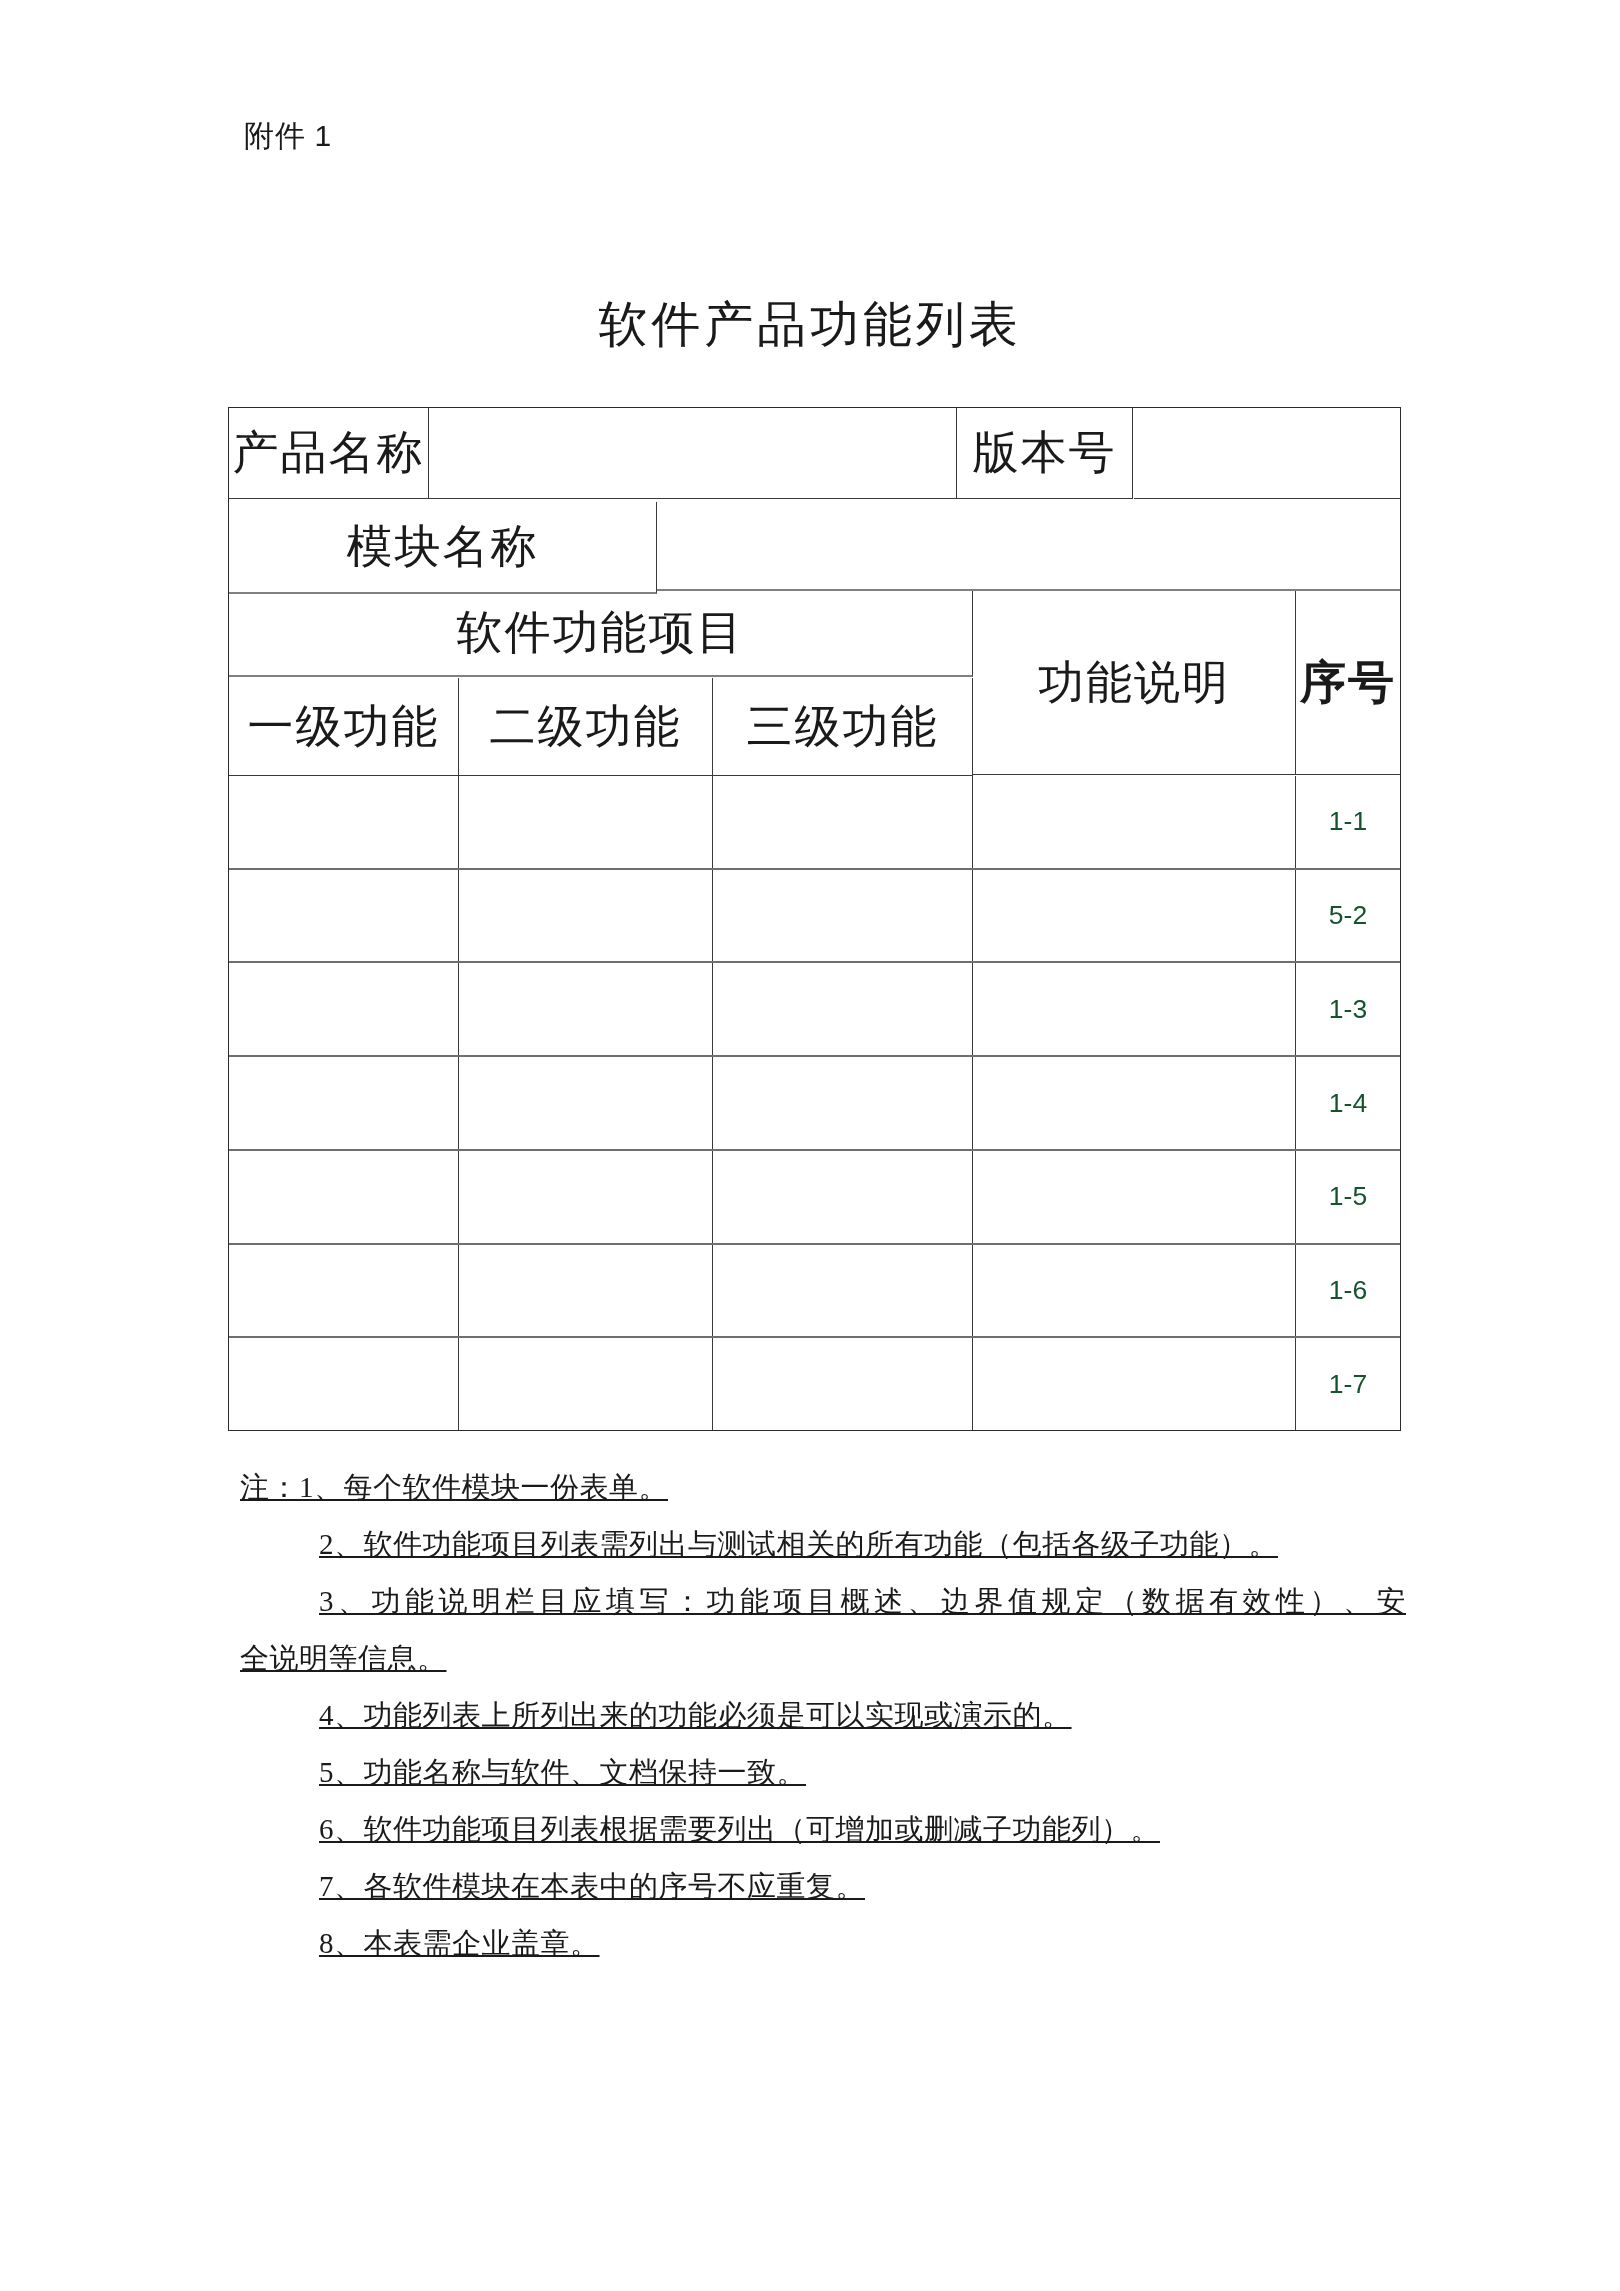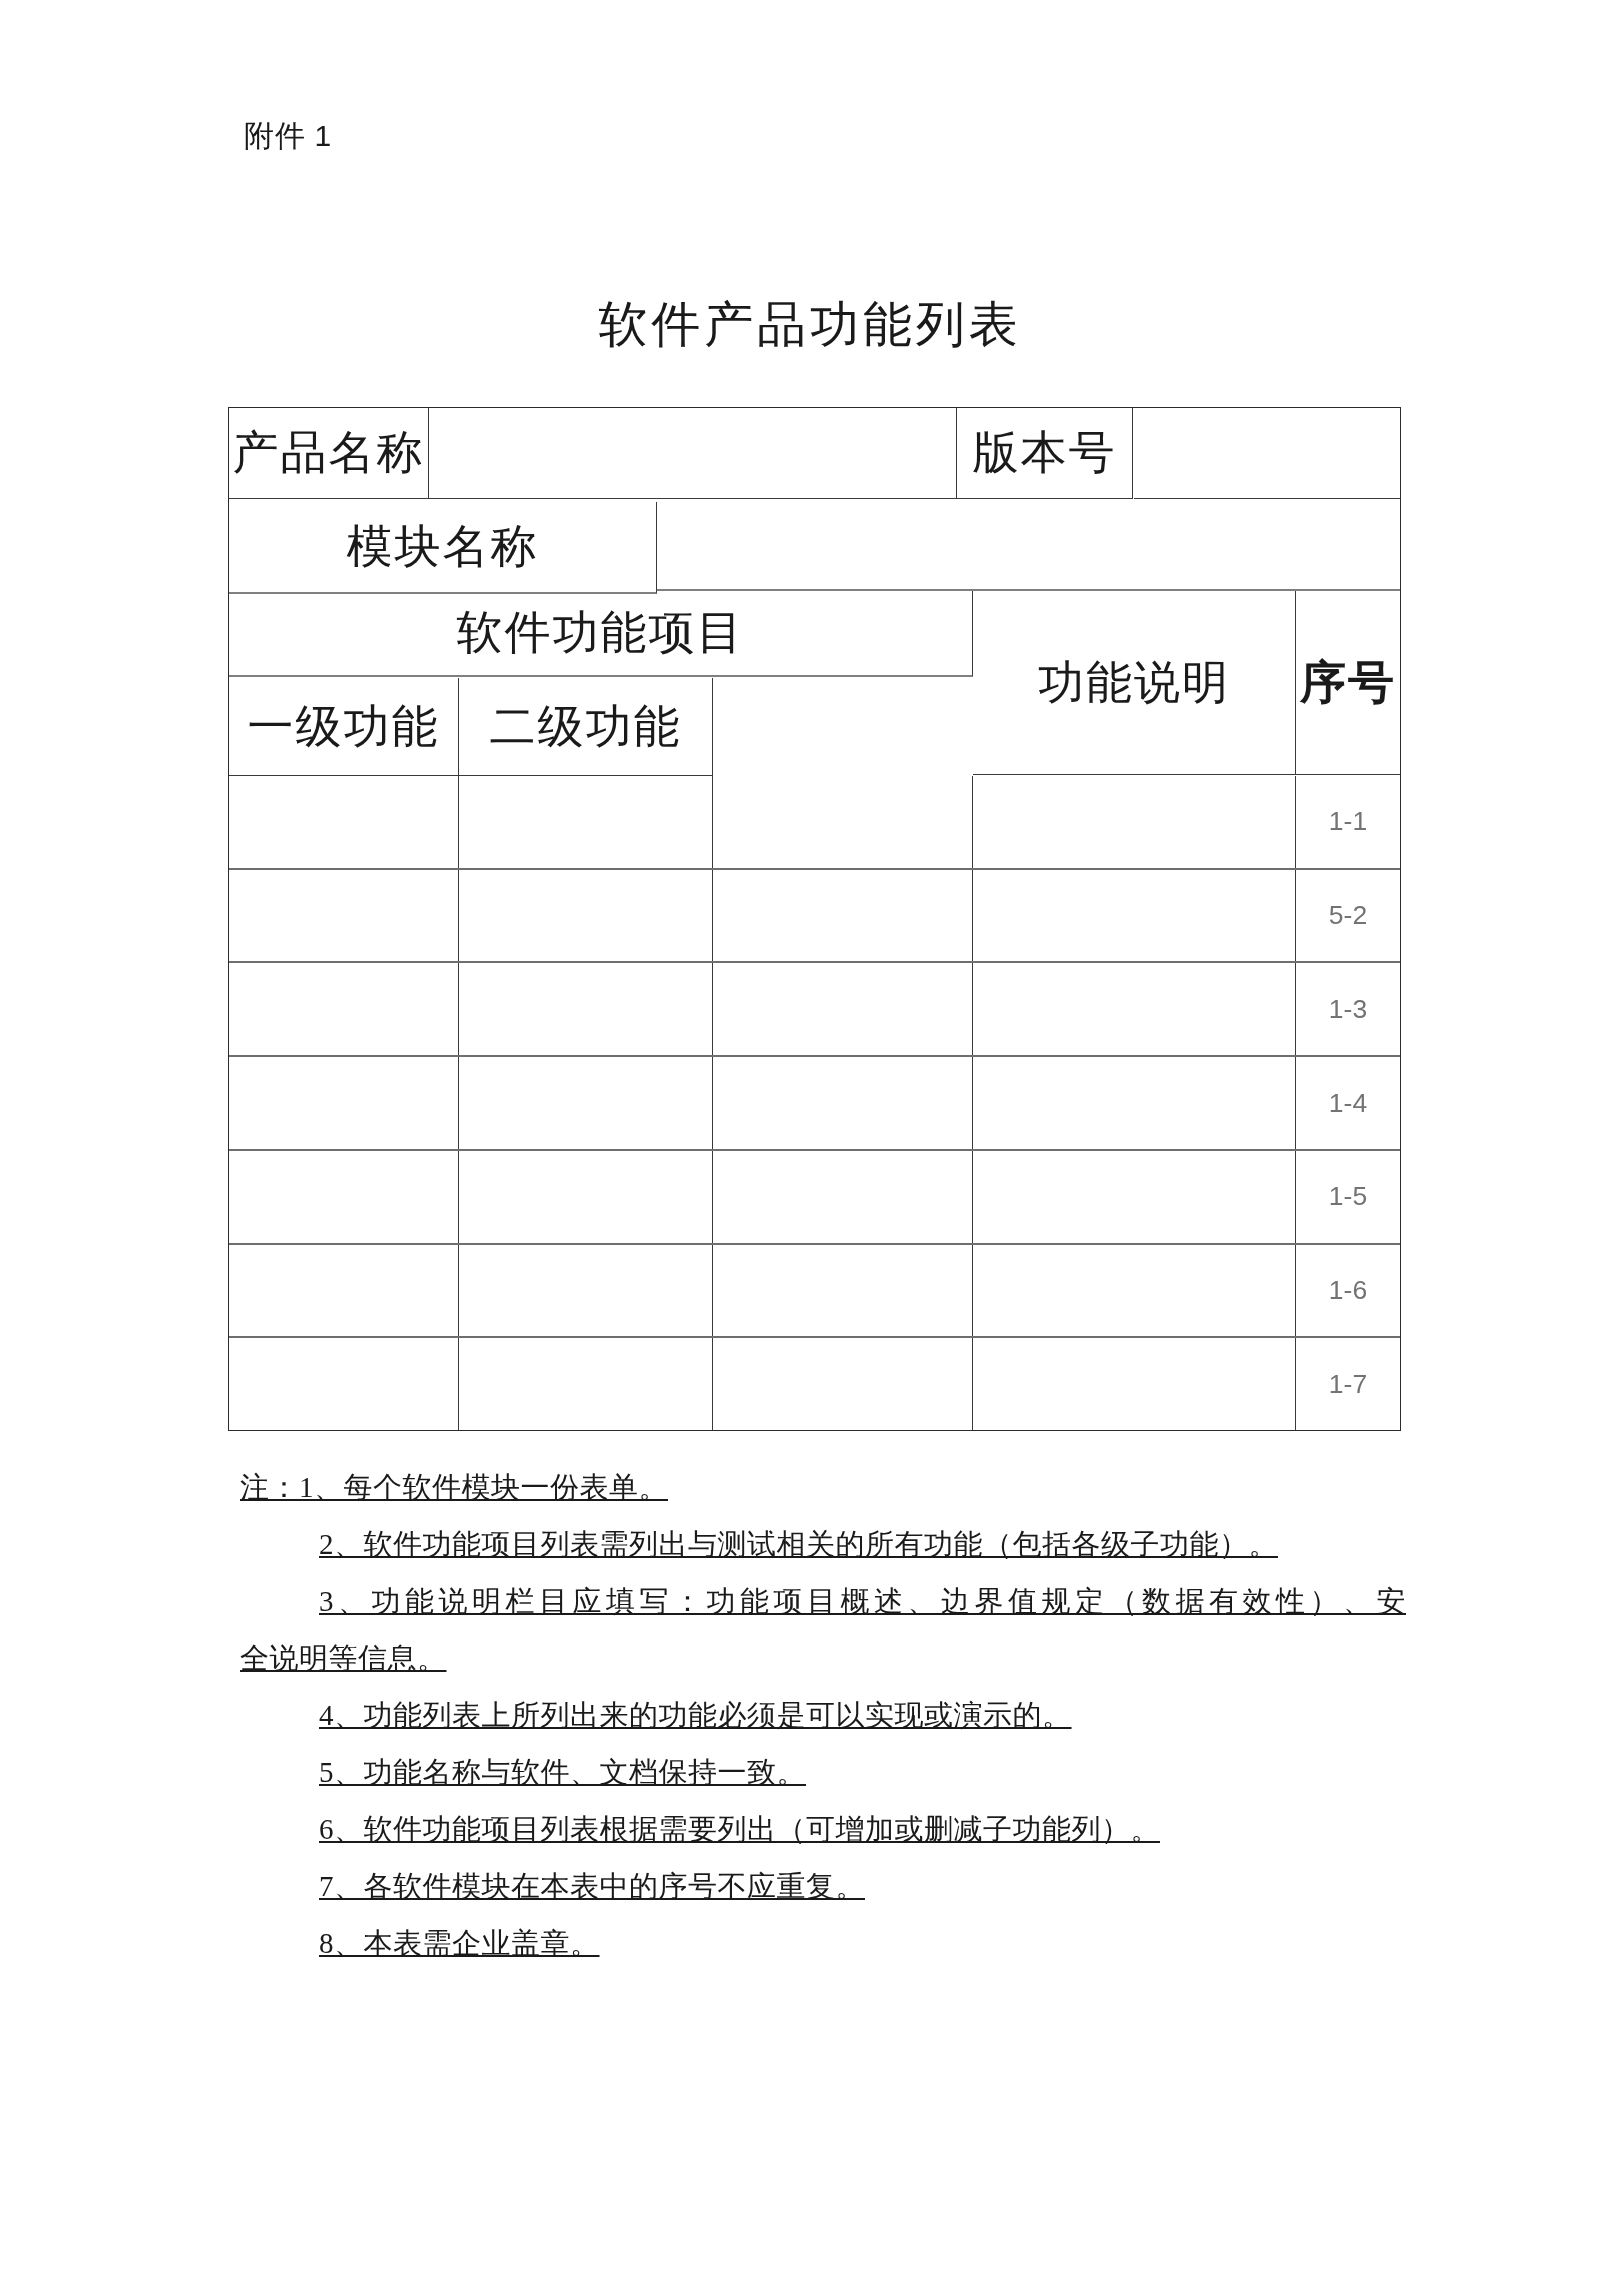--- a/index.html
+++ b/index.html
@@ -56,21 +56,21 @@
     display:flex;flex-direction:column;
   }
   .drow{flex:1;display:flex;border-top:2px solid #6e6e6e;}
   .drow:first-child{border-top:none;}
   .dc{box-sizing:border-box;border-right:1px solid #3a3a3a;}
   .dc.c1{width:230px;}
   .dc.c2{width:254px;}
   .dc.c3{width:260px;}
   .dc.c4{width:323px;}
   .dc.c5{flex:1;border-right:none;display:flex;align-items:center;justify-content:center;
-         font-size:26.5px;color:#737373;letter-spacing:0;}
+         font-size:26.5px;color:#14532d;letter-spacing:0;}
 
   
   .notes{position:absolute;left:240px;top:1459px;width:1166px;font-size:29px;}
   .note-line{margin:0;line-height:57px;letter-spacing:0.5px;text-decoration:underline;}
   .note-line.indent{padding-left:79px;}
   .note-line.stretch{text-align:justify;text-align-last:justify;}
 </style>
 </head>
 <body>
 
@@ -90,20 +90,21 @@
 
   <div class="cell c-mod-label gray-b">模块名称</div>
   <div class="cell c-mod-value no-r gray-b"></div>
 
   <div class="cell c-funcitems gray-b">软件功能项目</div>
   <div class="cell c-funcdesc">功能说明</div>
   <div class="cell c-serial-hdr no-r">序号</div>
 
   <div class="cell c-lv1">一级功能</div>
   <div class="cell c-lv2">二级功能</div>
+  <div class="cell c-lv3">三级功能</div>
 
   <div class="data-rows">
     <div class="drow">
       <div class="dc c1"></div>
       <div class="dc c2"></div>
       <div class="dc c3"></div>
       <div class="dc c4"></div>
       <div class="dc c5 sans">1-1</div>
     </div>
     <div class="drow">

